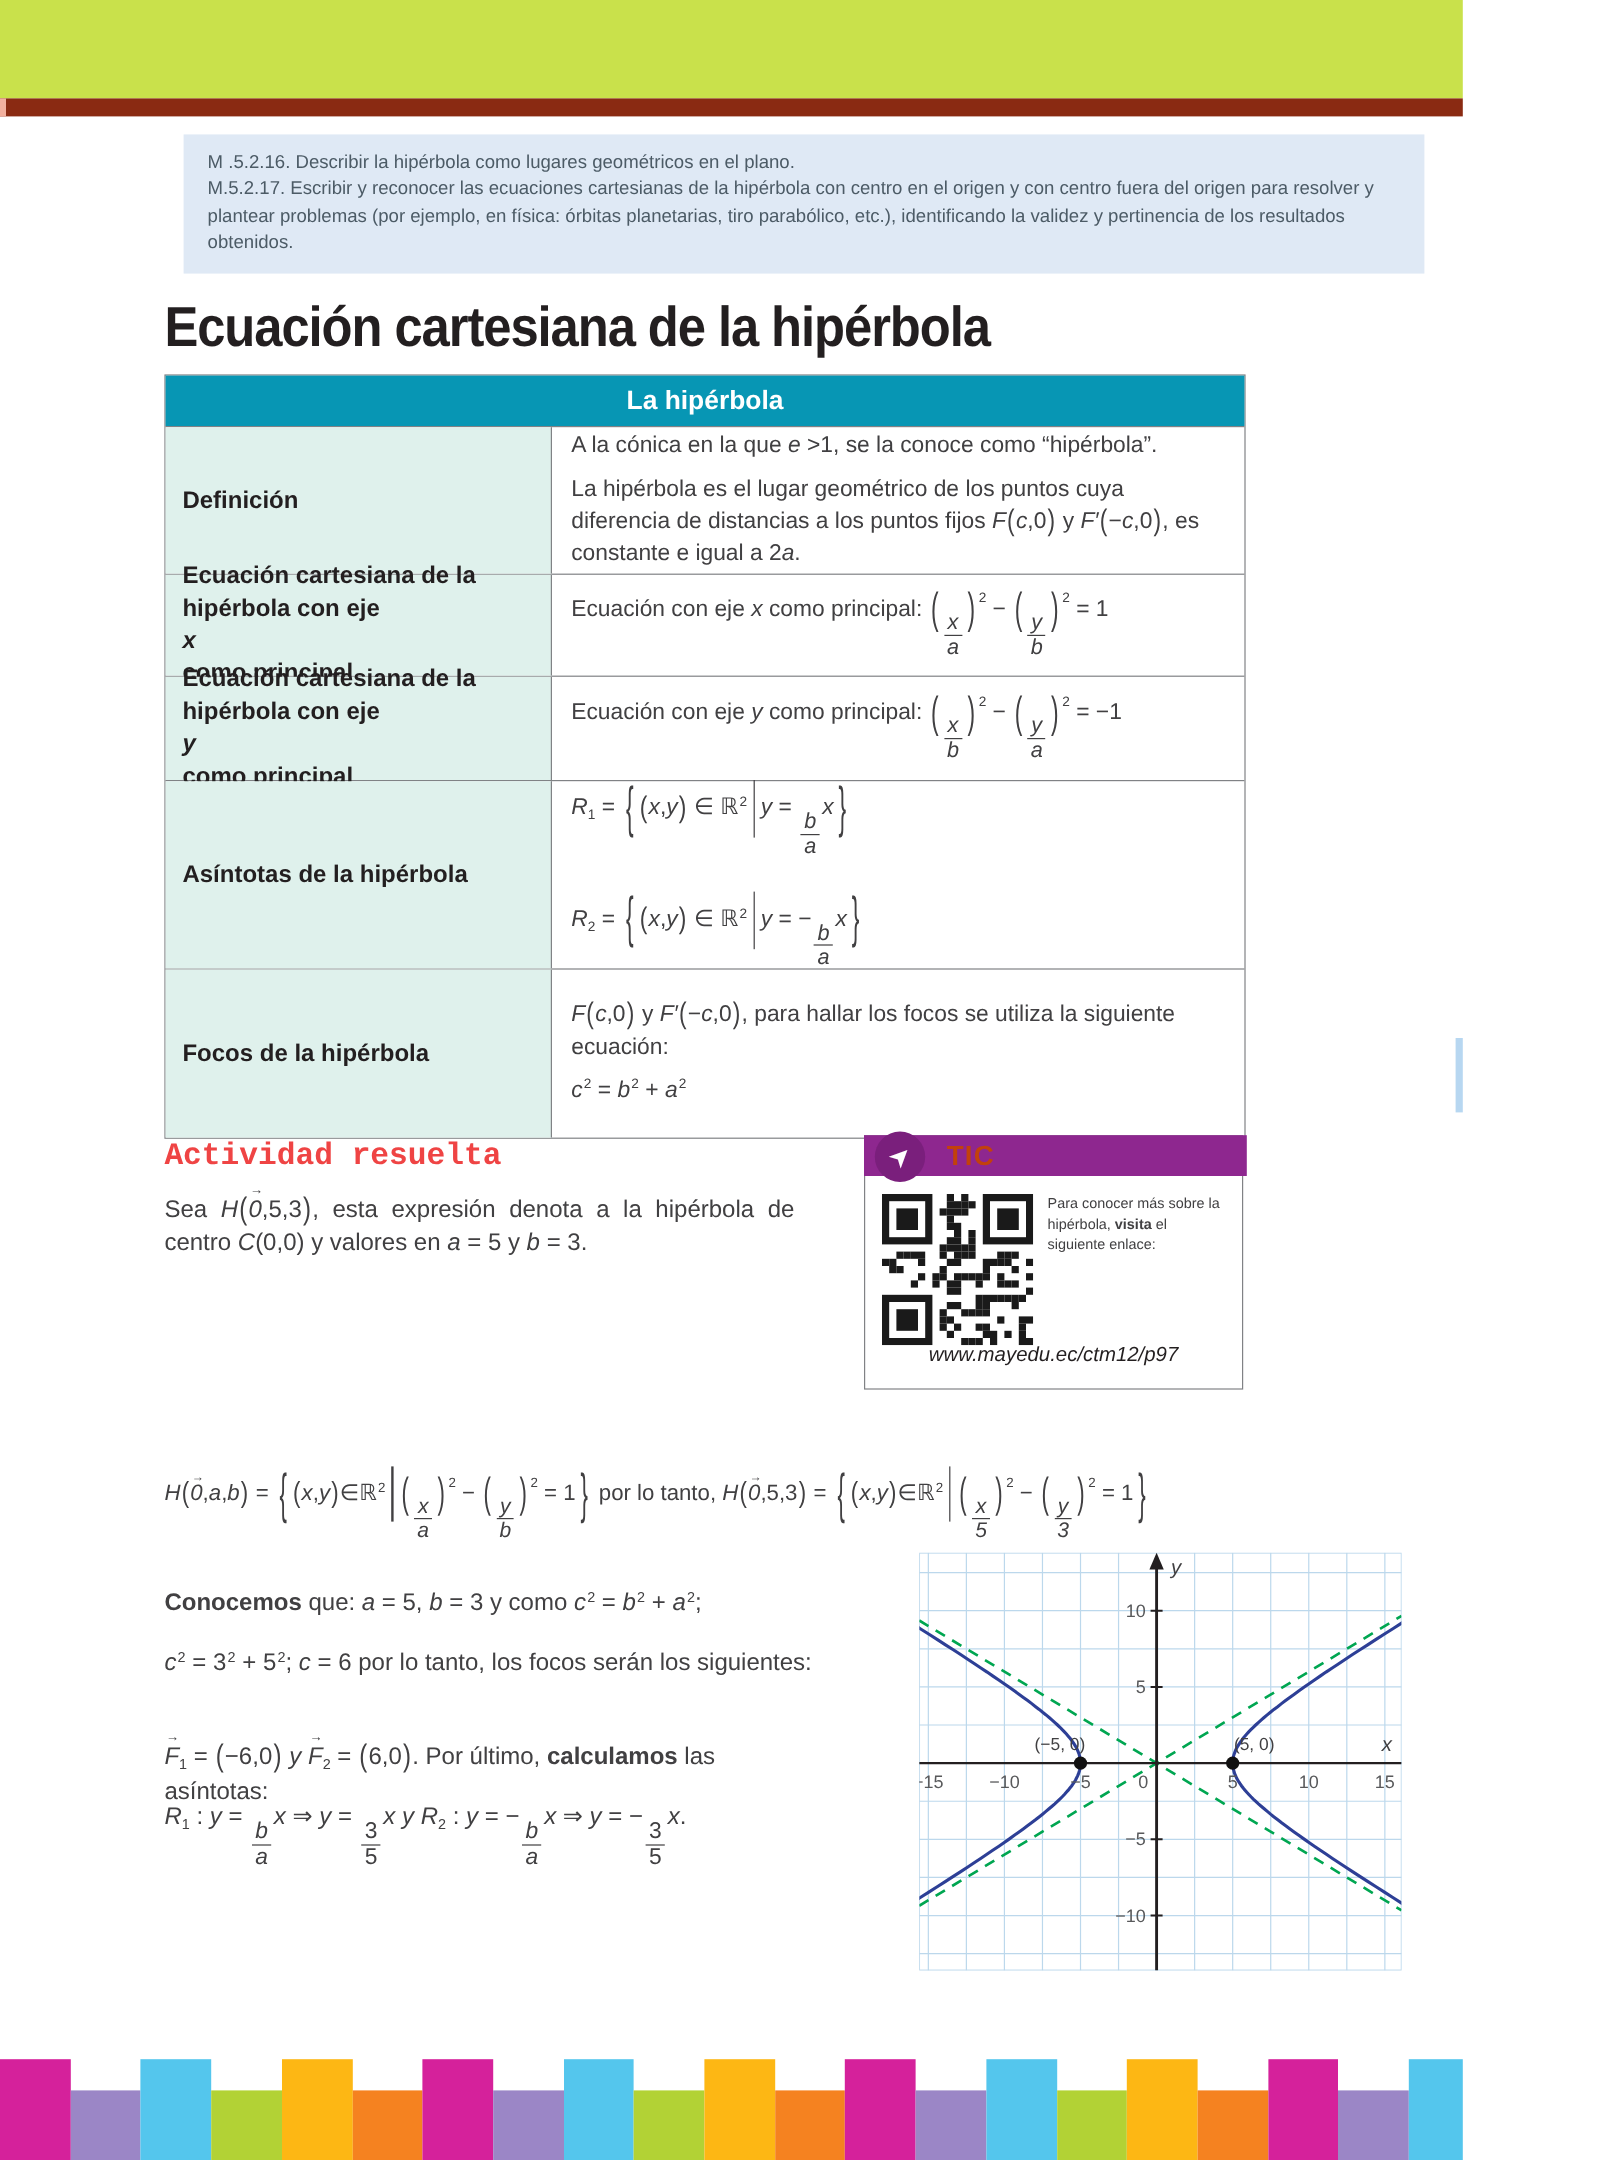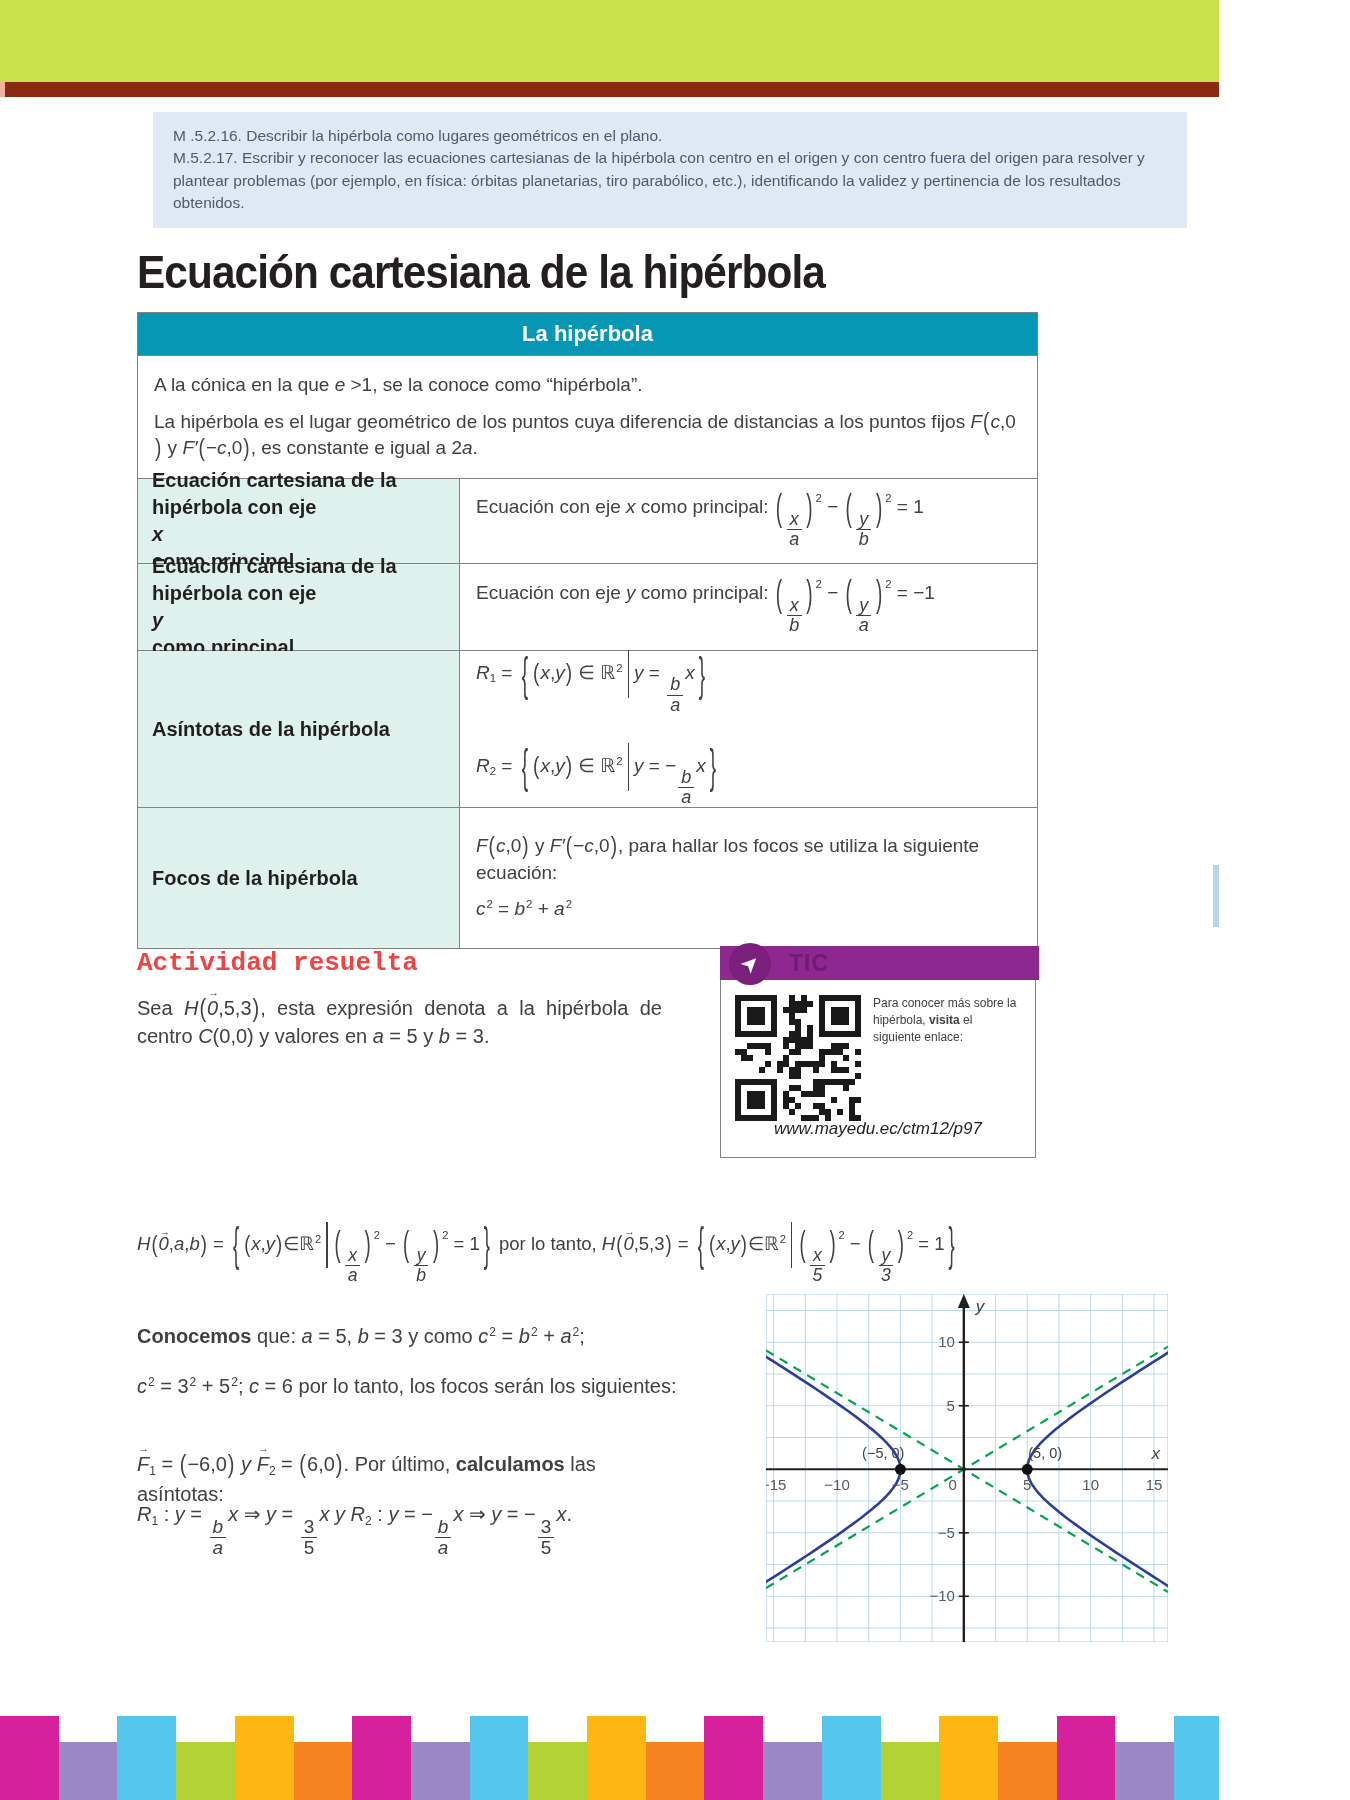--- a/index.html
+++ b/index.html
@@ -66,21 +66,21 @@
   .pagenum .dots{flex:1;border-top:4px dotted #fff;margin-top:2px;}
 
   
   .act-head{position:absolute;left:137px;top:948px;font-size:26px;font-weight:bold;color:#ef4444;font-family:Liberation Mono, monospace;}
   .act-p{position:absolute;left:137px;width:525px;font-size:20px;line-height:1.42;text-align:justify;}
   .p1{top:994px;} .p2{top:1080px;} .p3{top:1166px;}
 
   
   .tic{position:absolute;left:720px;top:946px;width:316px;height:212px;background:#fff;border:1.5px solid #808285;box-sizing:border-box;}
   .tic-head{position:absolute;left:-1.5px;top:-1.5px;width:319px;height:34px;background:#8e278f;}
-  .tic-head-title{position:absolute;left:68px;top:3px;color:#701a75;font-weight:bold;font-size:23px;letter-spacing:1px;}
+  .tic-head-title{position:absolute;left:68px;top:3px;color:#c2410c;font-weight:bold;font-size:23px;letter-spacing:1px;}
   .tic-circle{position:absolute;left:8px;top:-4px;width:42px;height:42px;border-radius:50%;background:#7a1f7c;
               display:flex;align-items:center;justify-content:center;}
   .tic-arrow{color:#fff;font-size:22px;transform:rotate(-45deg);line-height:1;}
   .tic-body{position:absolute;left:0;top:34px;right:0;display:flex;padding:14px 12px 0 14px;}
   .tic-qr{width:126px;height:126px;flex:none;}
   .tic-text{margin-left:12px;font-size:12px;line-height:1.4;color:#414042;}
   .tic-link{position:absolute;left:0;right:0;top:172px;text-align:center;font-style:italic;font-size:17px;color:#231f20;font-weight:500;}
 
   
   .bigform{position:absolute;left:137px;top:1222px;width:905px;font-size:18.5px;white-space:nowrap;color:#414042;line-height:1;}
@@ -124,20 +124,21 @@
       <div style="background: rgb(247, 168, 27);"></div>
       <div style="background: rgb(245, 130, 32);"></div>
     </div>
 
   <div class="title">Ecuación cartesiana de la hipérbola</div>
 
   <div class="tabla">
     <div class="t-header">La hipérbola</div>
 
     <div class="t-row" style="height:122px">
+      <div class="t-label">Definición</div>
       <div class="t-content">
         <p><span>A la cónica en la que </span><span class="fi">e</span><span> &gt;1, se la conoce como “hipérbola”.</span></p>
         <p><span>La hipérbola es el lugar geométrico de los puntos cuya diferencia de distancias a los puntos fijos </span><span class="fi">F</span><span class="fparm">(</span><span class="fi">c</span><span>,0</span><span class="fparm">)</span><span> y </span><span class="fi">F′</span><span class="fparm">(</span><span>−</span><span class="fi">c</span><span>,0</span><span class="fparm">)</span><span>, es constante e igual a 2</span><span class="fi">a</span><span>.</span></p>
       </div>
     </div>
 
     <div class="t-row" style="height:84px">
       <div class="t-label">
           <span>Ecuación cartesiana de la hipérbola con eje </span>
           <span class="fi">x</span>

